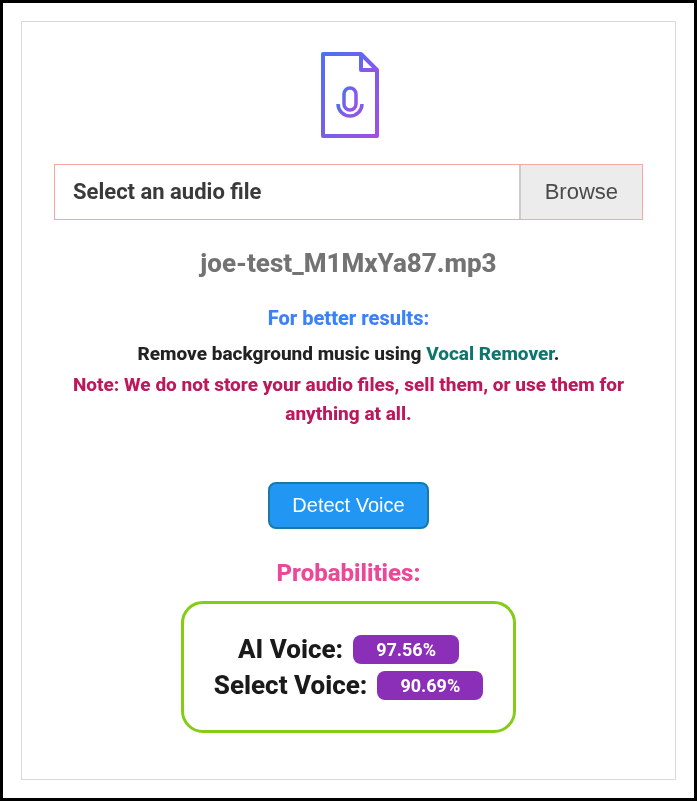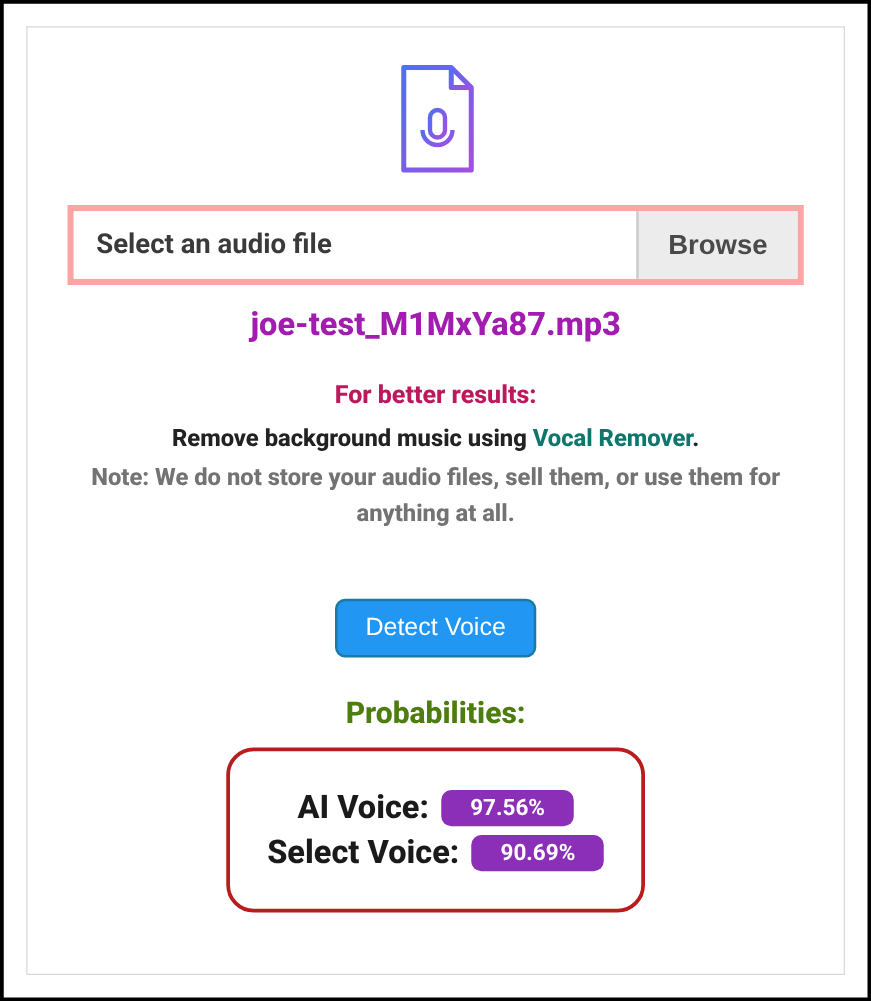--- a/index.html
+++ b/index.html
@@ -23,88 +23,88 @@
     text-align: center;
     height: 100%;
   }
   .icon-wrap {
     display: flex;
     justify-content: center;
     margin-bottom: 22px;
   }
   .file-row {
     display: flex;
-    border: 5px solid #fca5a5;
-    margin-bottom: 17px;
+    border: 1px solid #fca5a5;
+    margin-bottom: 28px;
   }
   .file-placeholder {
     flex: 1;
     padding: 14px 18px;
     text-align: left;
     font-size: 22px;
     font-weight: 700;
     color: #3a3a3a;
     background: #fff;
   }
   .browse-btn {
     padding: 14px 24px;
     background: #ececec;
     border: none;
     border-left: 2px solid #ccc;
     font-size: 22px;
-    font-weight: 700;
+    font-weight: 400;
     color: #4a4a4a;
     cursor: pointer;
   }
   .filename {
-    color: #a21caf;
+    color: #737373;
     font-size: 26px;
     font-weight: 800;
     margin-bottom: 28px;
   }
   .hint-title {
-    color: #be185d;
+    color: #3b82f6;
     font-size: 20px;
     font-weight: 800;
     margin-bottom: 12px;
   }
   .hint-line {
     font-size: 19px;
     font-weight: 800;
     color: #222;
     margin-bottom: 6px;
   }
   .hint-line .link { color: #0f766e; }
   .note {
     font-size: 19px;
     font-weight: 800;
-    color: #737373;
+    color: #be185d;
     margin-bottom: 16px;
     line-height: 1.5;
   }
   .detect-btn {
     background: #2196f3;
     color: #fff;
     border: 2.5px solid #1a7aa5;
     border-radius: 8px;
     padding: 10px 22px;
     font-size: 20px;
     font-weight: 500;
     cursor: pointer;
     margin-bottom: 30px;
     margin-top: 38px;
   }
   .probs-title {
     font-size: 24px;
     font-weight: 800;
-    color: #4d7c0f;
+    color: #ec4899;
     margin-bottom: 14px;
   }
   .results-box {
-    border: 3px solid #b91c1c;
+    border: 3px solid #84cc16;
     border-radius: 22px;
     padding: 24px 30px;
     display: inline-block;
   }
   .result-row {
     font-size: 26px;
     font-weight: 800;
     color: #1a1a1a;
     margin: 6px 0;
     display: flex;

